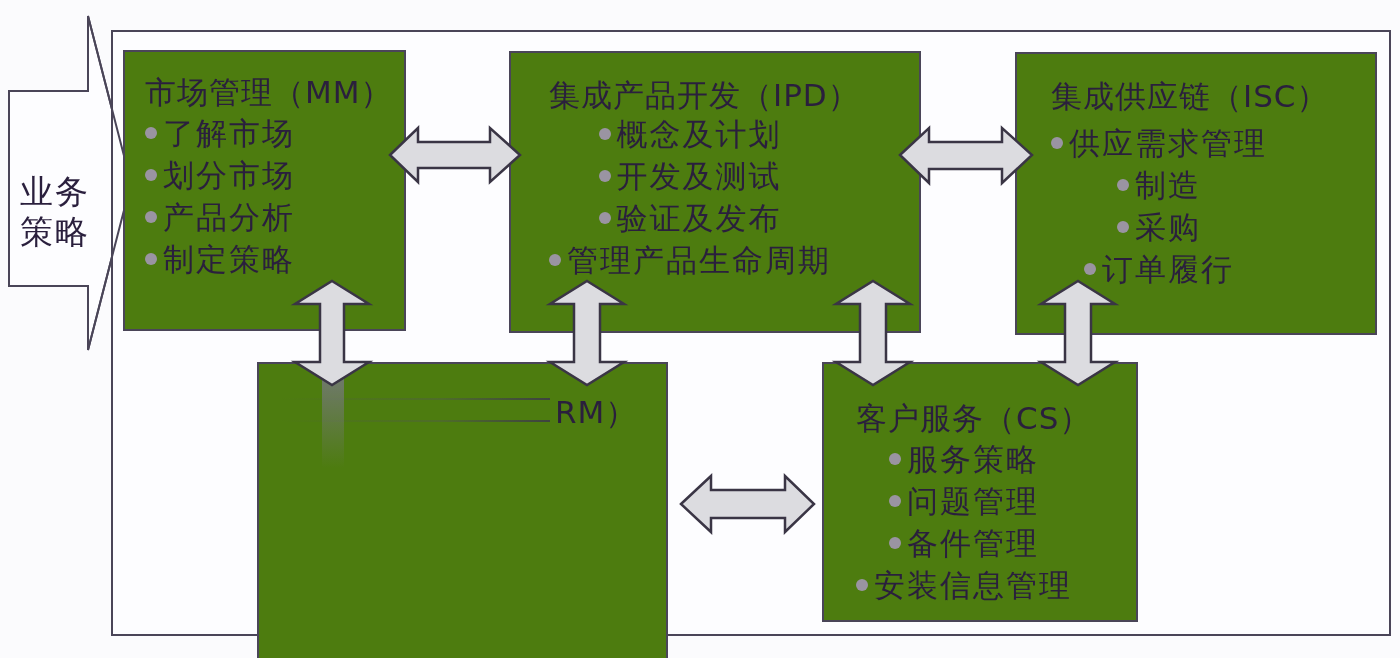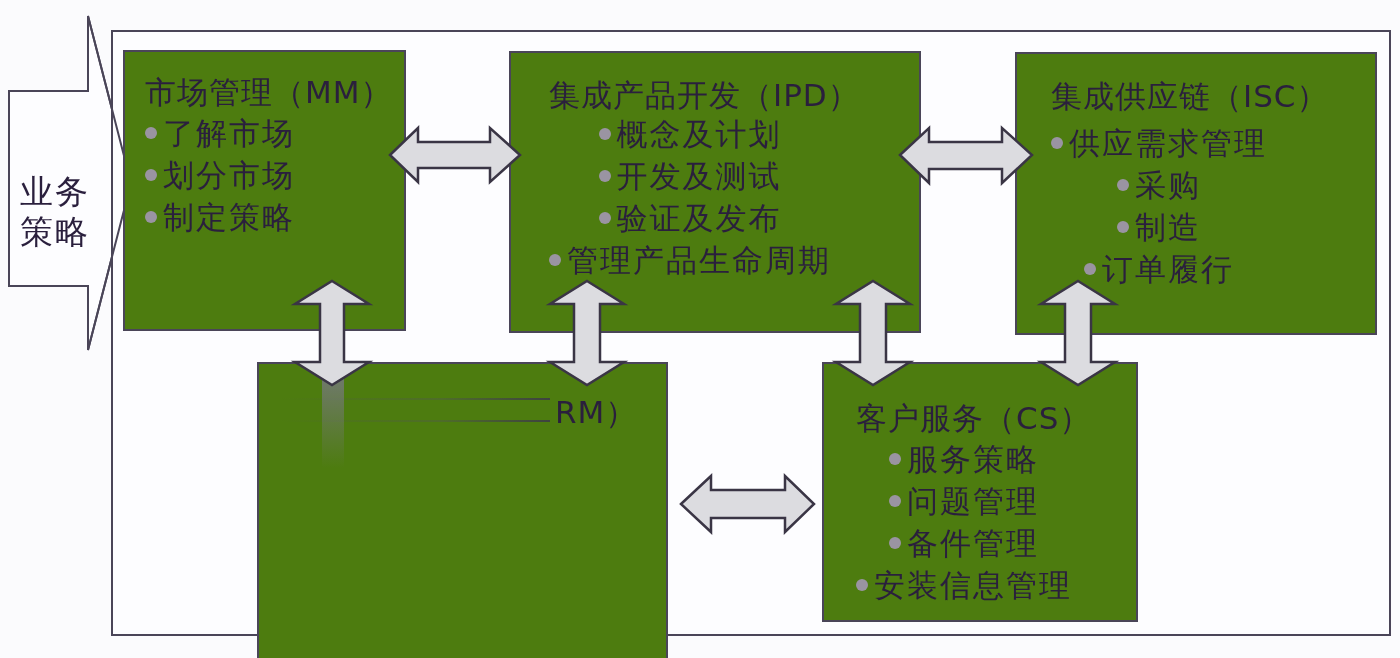--- a/index.html
+++ b/index.html
@@ -36,40 +36,41 @@
 
 <svg class="overlay" width="1400" height="658">
   <polyline points="88,16 131,183 88,350" fill="none" stroke="#4a4558" stroke-width="2"></polyline>
 </svg>
 
 <div class="box" style="left:123px;top:50px;width:283px;height:281px;">
   <div class="title" style="left:20px;top:20px;">市场管理（MM）</div>
   <ul style="left:20px;top:60px;">
     <li><span class="bullet"></span><span>了解市场</span></li>
     <li><span class="bullet"></span><span>划分市场</span></li>
+    <li><span class="bullet"></span><span>产品分析</span></li>
     <li><span class="bullet"></span><span>制定策略</span></li>
   </ul>
 </div>
 
 <div class="box" style="left:509px;top:51px;width:412px;height:282px;">
   <div class="title" style="left:38px;top:22px;">集成产品开发（IPD）</div>
   <ul style="left:38px;top:60px;">
     <li><span class="bullet"></span><span>概念及计划</span></li>
     <li><span class="bullet"></span><span>开发及测试</span></li>
     <li><span class="bullet"></span><span>验证及发布</span></li>
     <li><span class="bullet"></span><span>管理产品生命周期</span></li>
   </ul>
 </div>
 
 <div class="box" style="left:1015px;top:52px;width:362px;height:283px;">
   <div class="title" style="left:34px;top:22px;text-align:right;">集成供应链（ISC）</div>
   <ul style="left:34px;top:60px;margin-top:8px;">
     <li><span class="bullet"></span><span>供应需求管理</span></li>
+    <li><span class="bullet"></span><span>制造</span></li>
     <li><span class="bullet"></span><span>采购</span></li>
-    <li><span class="bullet"></span><span>制造</span></li>
     <li><span class="bullet"></span><span>订单履行</span></li>
   </ul>
 </div>
 
 <div class="box" style="left:257px;top:362px;width:411px;height:300px;">
   <div class="title" style="left:296px;top:28px;">RM）</div>
 </div>
 <div class="blur-line" style="top:398px;"></div>
 <div class="blur-line" style="top:420px;"></div>
 <div class="blur-stem"></div>

